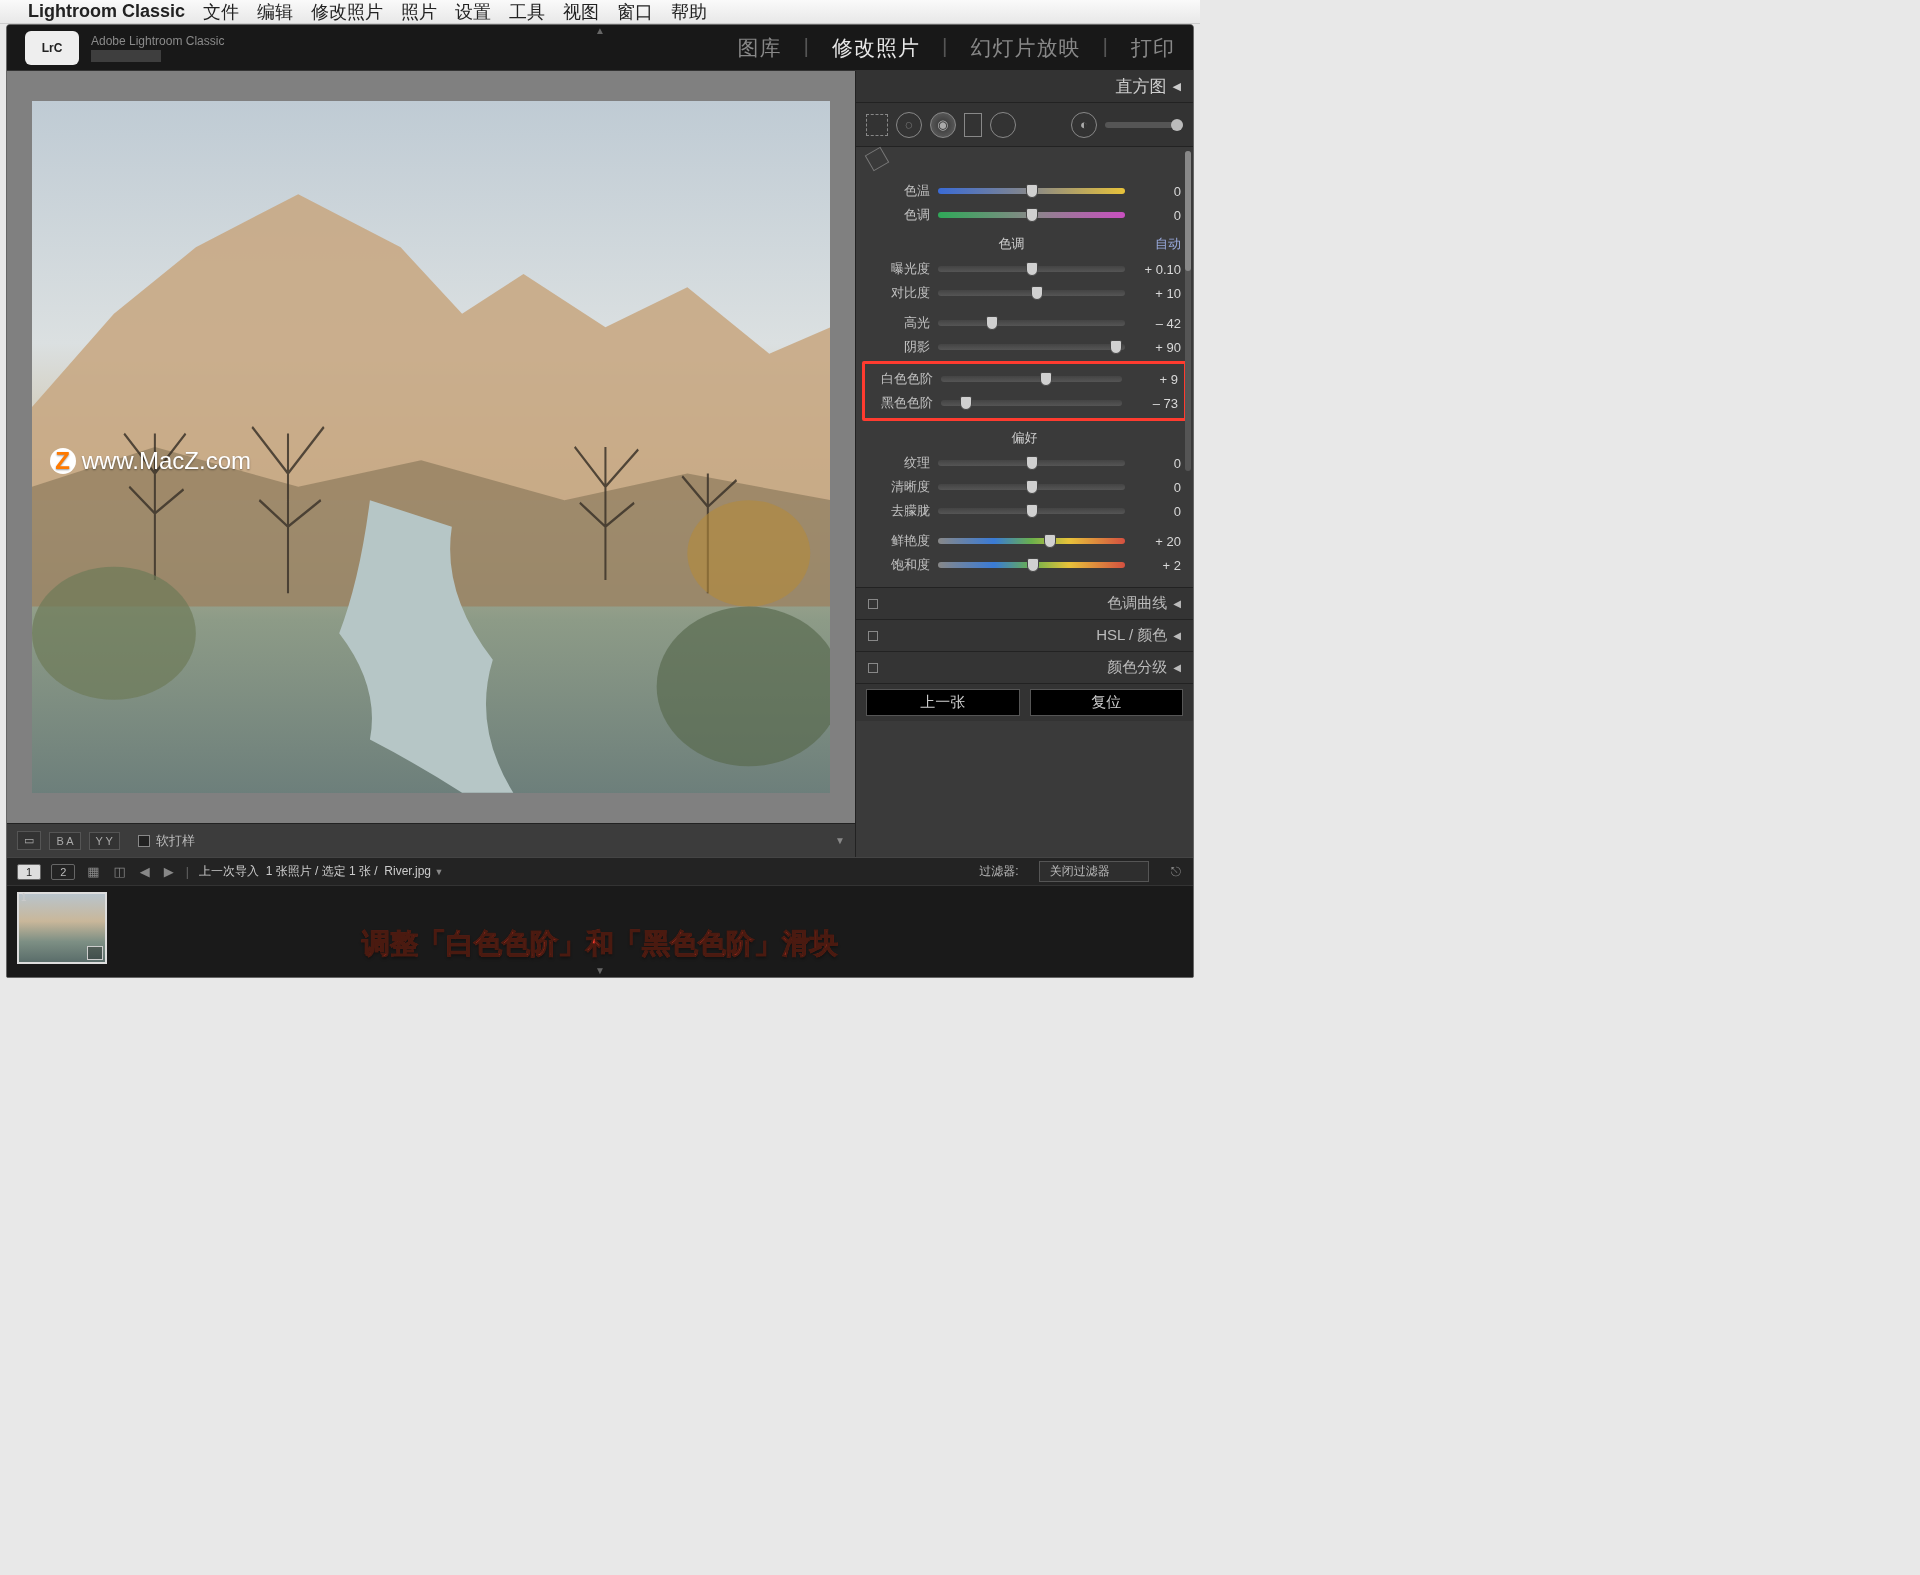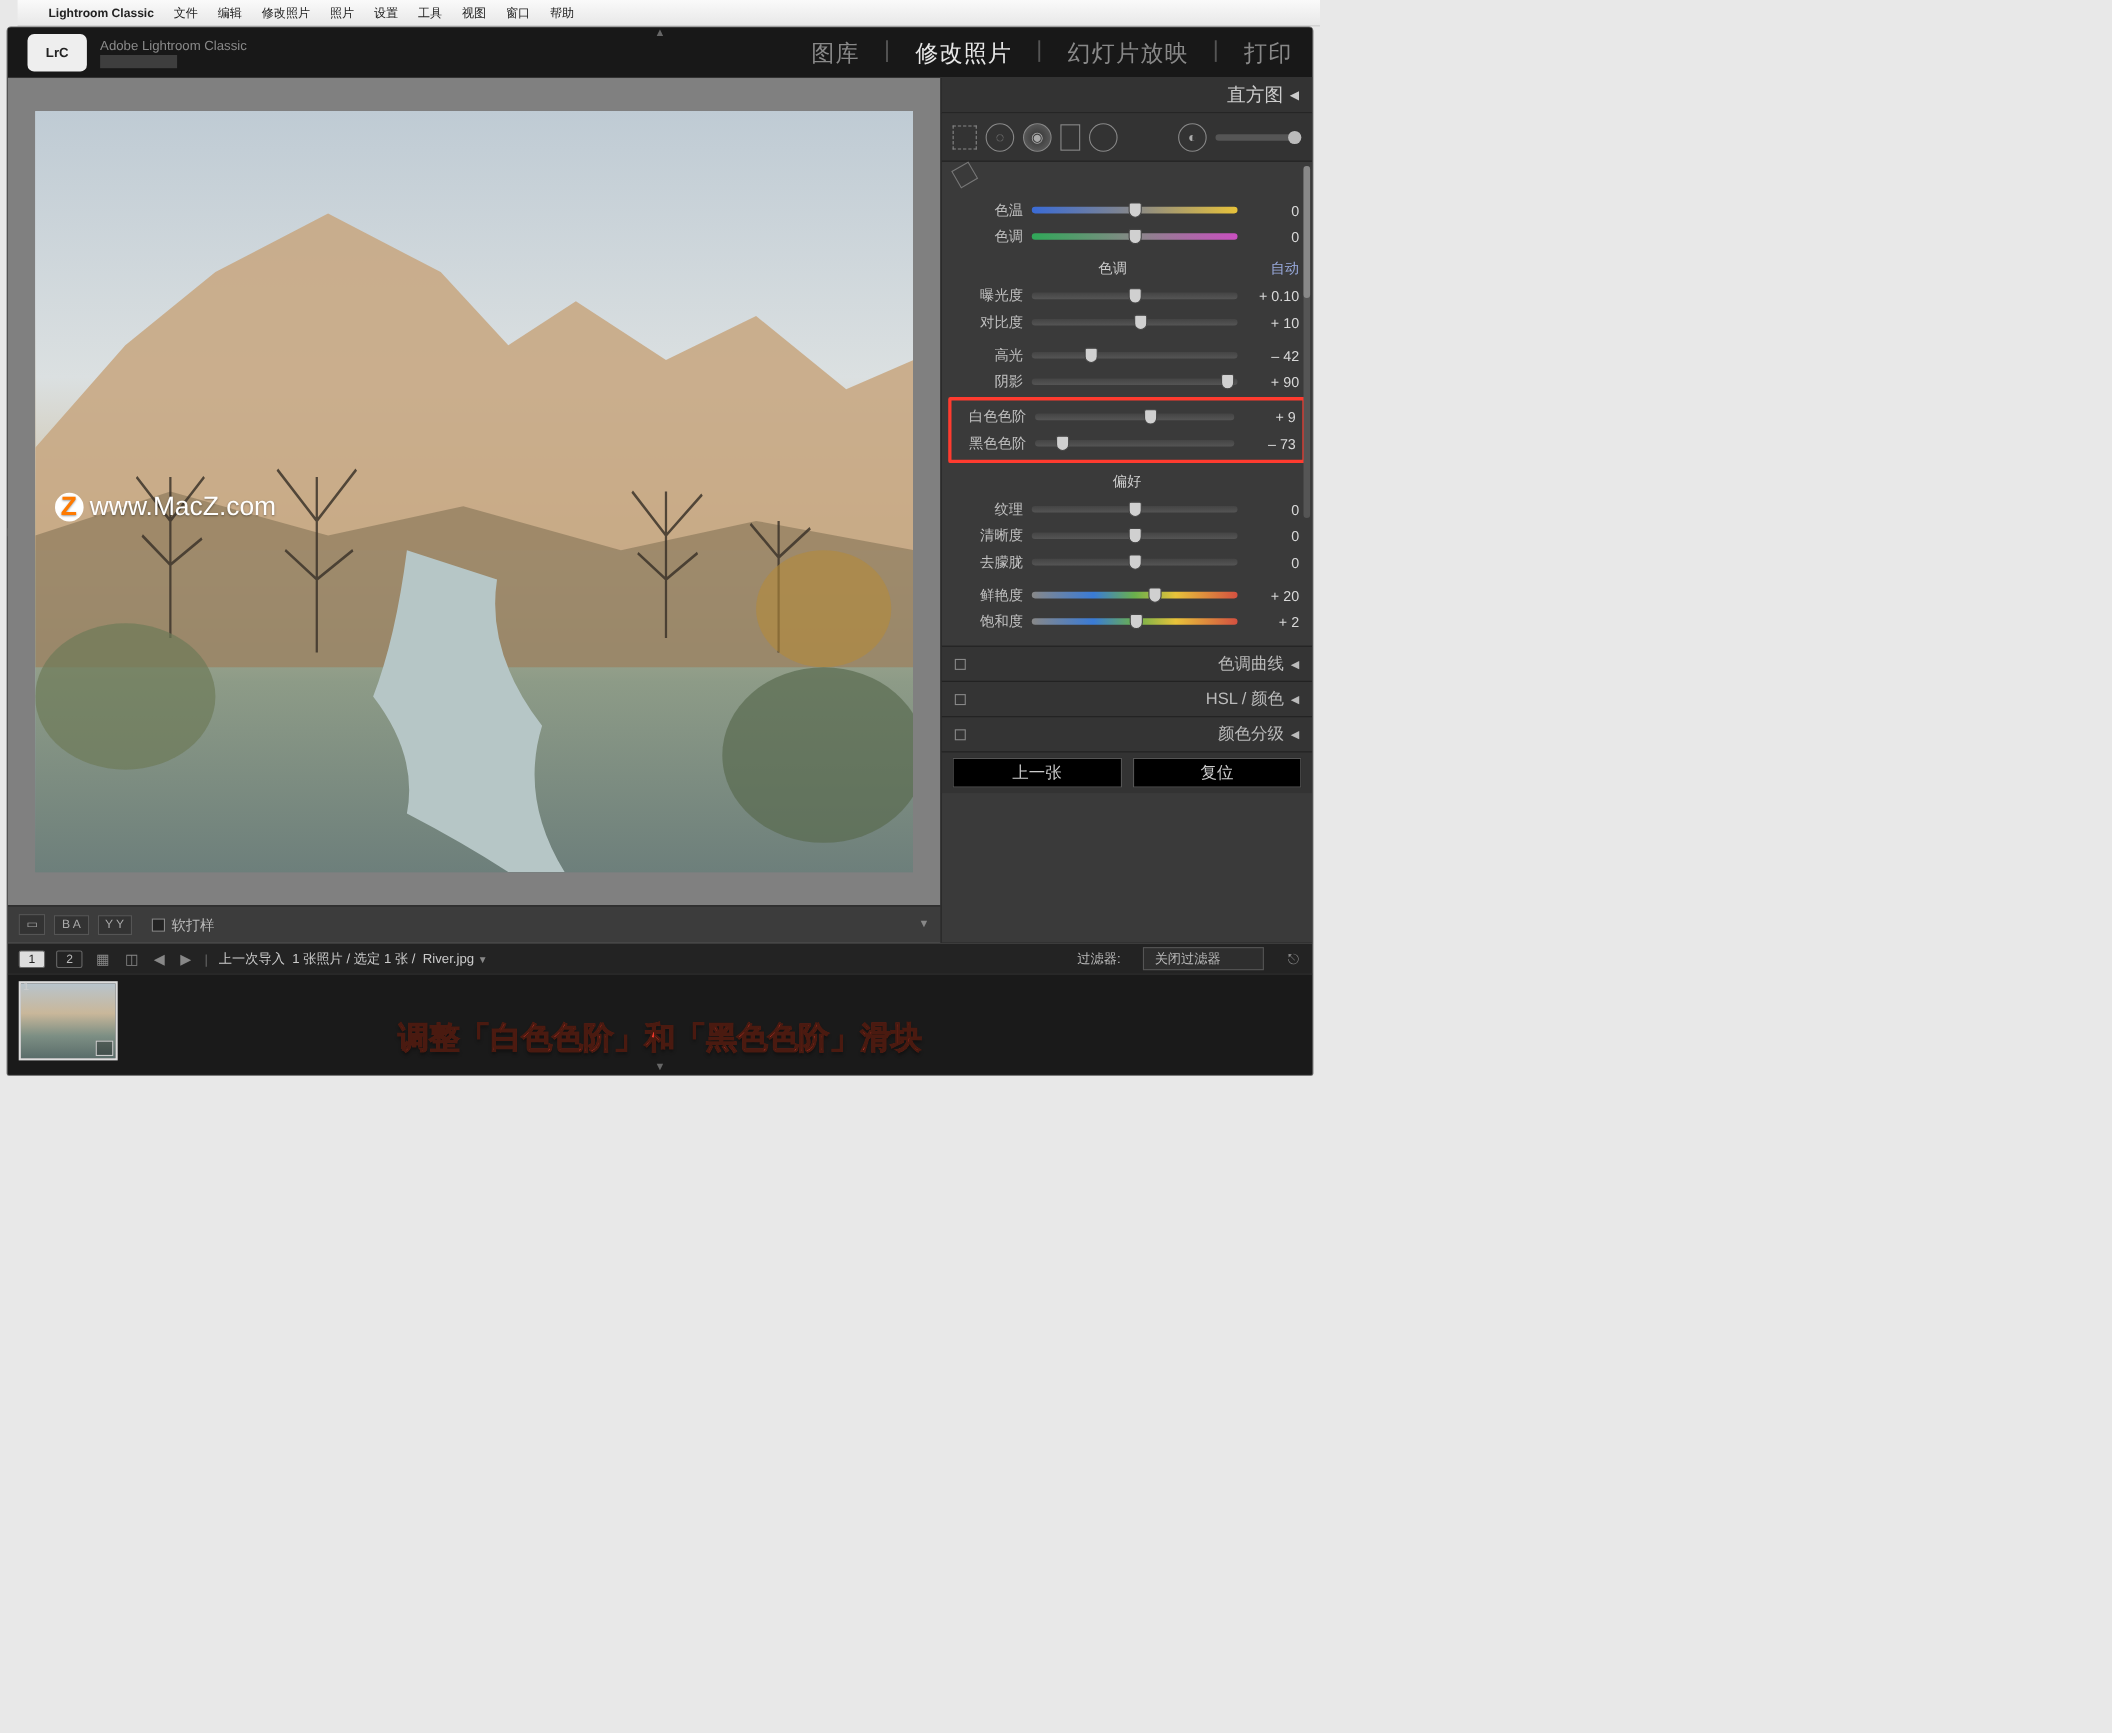--- a/index.html
+++ b/index.html
@@ -12,21 +12,21 @@
     --accent: #ff3b30;
     --slider-track: #555;
     --slider-thumb: #cfcfcf;
   }
   * { box-sizing: border-box; margin:0; padding:0; font-family: "Helvetica Neue", Arial, sans-serif; }
   body { width:1200px; height:984px; background:#e8e8e8; position:relative; }
 
   
   .mac-menubar {
     height:24px; background:linear-gradient(#fafafa,#e8e8e8); display:flex; align-items:center;
-    padding:0 10px; font-size:11px; color:#222; gap:18px; border-bottom:1px solid #ccc;margin-left:16px;
+    padding:0 10px; font-size:18px; color:#222; gap:18px; border-bottom:1px solid #ccc;
   }
   .mac-menubar .apple { font-size:15px; }
   .mac-menubar .app-name { font-weight:600; }
 
   
   .window {
     position:absolute; top:24px; left:6px; right:6px; bottom:6px; background:#1d1d1d;
     border:1px solid #666; border-radius:4px 4px 2px 2px; overflow:hidden; display:flex; flex-direction:column;
   }
   .titlebar {

